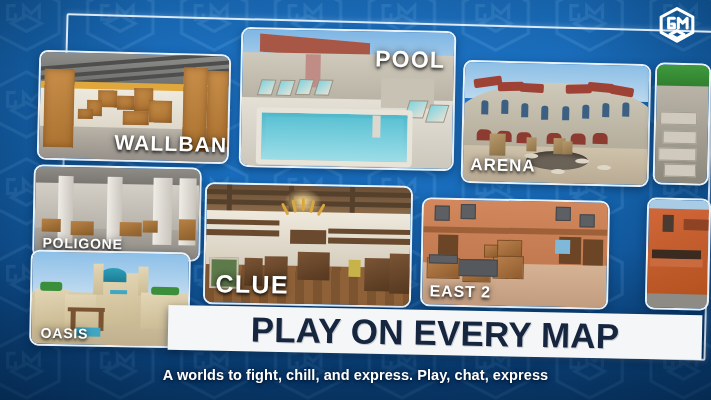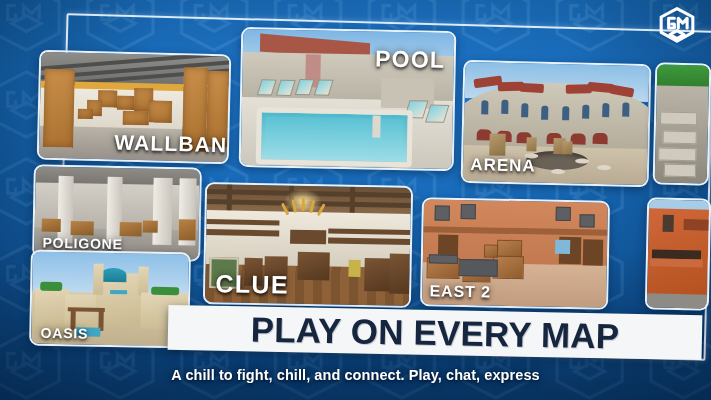--- a/index.html
+++ b/index.html
@@ -438,21 +438,21 @@
     <div class="eb-ground"></div>
     <div style="position:absolute;left:24%;top:14%;width:18%;height:16%;background:#4b3a30;"></div>
   </div>
 </div>
 
 <div id="headline-banner">
   <div id="headline-text">PLAY ON EVERY MAP</div>
 </div>
 
 <div id="subtitle">
-  <span id="subtitle-text">A chill to fight, chill, and connect. Play, chat, express</span>
+  <span id="subtitle-text">A worlds to fight, chill, and express. Play, chat, express</span>
 </div>
 
 <svg id="logo" viewBox="0 0 100 100" xmlns="http://www.w3.org/2000/svg">
   <g fill="none" stroke="#ffffff" stroke-width="7" stroke-linejoin="round">
     <path d="M50 6 L86 25 L86 60 L50 80 L14 60 L14 25 Z"></path>
     <path d="M50 56 L66 65 L50 74 L34 65 Z"></path>
   </g>
   <g fill="none" stroke="#ffffff" stroke-width="7" stroke-linecap="round" stroke-linejoin="round">
     <path d="M44 28 L31 28 L31 50 L44 50 L44 41 L38 41"></path>
     <path d="M53 50 L53 28 L63 39 L73 28 L73 50"></path>

